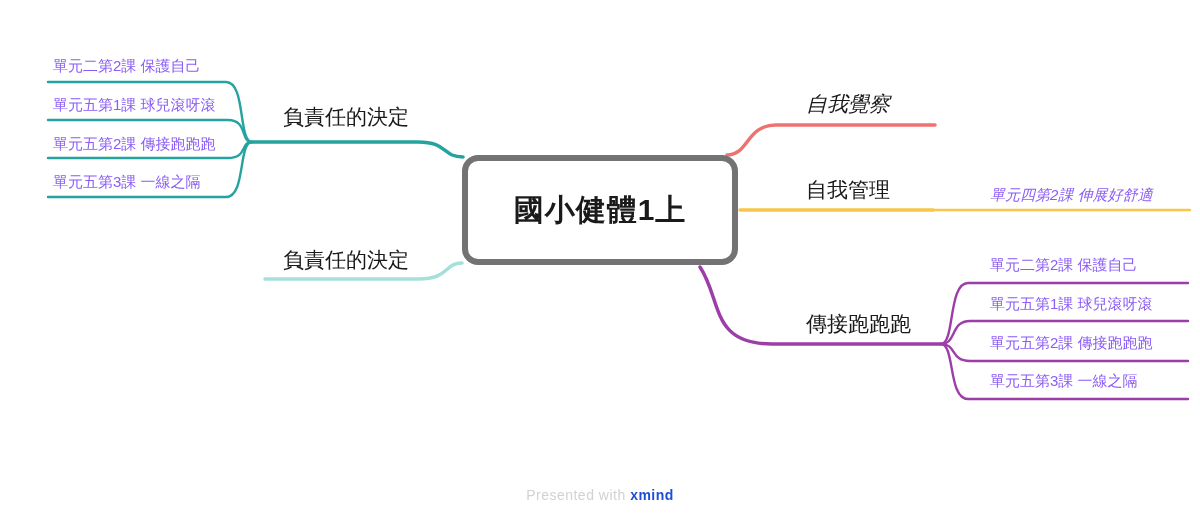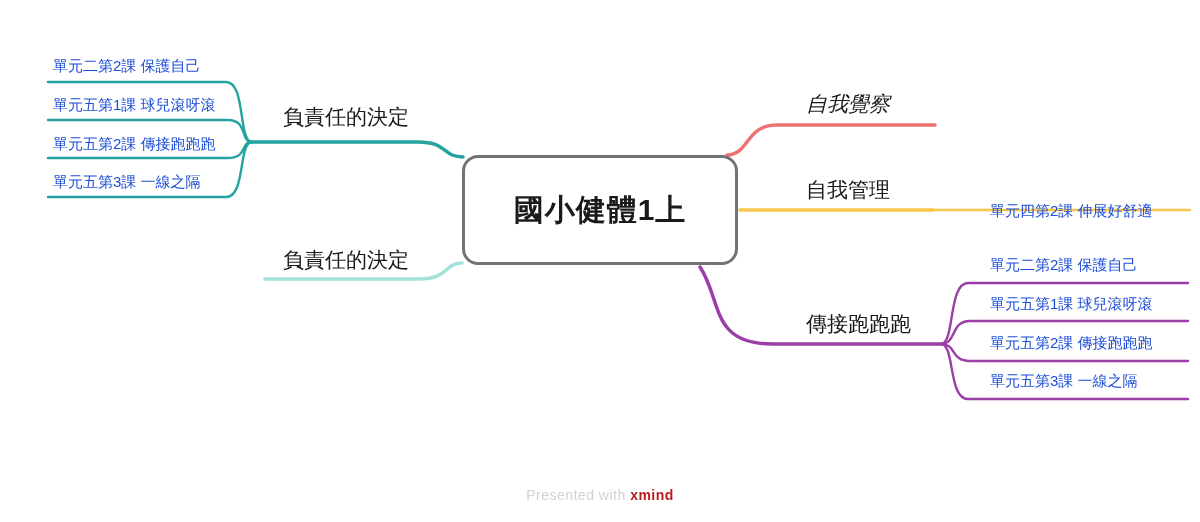--- a/index.html
+++ b/index.html
@@ -9,38 +9,38 @@
     background:#ffffff;
     overflow:hidden;
     font-family:"Liberation Sans","DejaVu Sans",sans-serif;
     color:#1a1a1a;
   }
   #wires{position:absolute;left:0;top:0;width:1200px;height:522px;}
   #wires path{fill:none;stroke-linecap:round;}
   .central-topic{
     position:absolute;left:462px;top:155px;width:276px;height:110px;
     box-sizing:border-box;
-    border:3px solid #737373;border-radius:16px;background:#ffffff;
+    border:6px solid #737373;border-radius:16px;background:#ffffff;
     display:flex;flex-direction:column;align-items:center;justify-content:center;
     font-size:30px;font-weight:700;line-height:42px;letter-spacing:1px;
     text-align:center;
   }
   .main-label{
     position:absolute;font-size:21px;font-weight:400;color:#1a1a1a;
     white-space:nowrap;line-height:28px;
   }
   .child-label{
-    position:absolute;font-size:15px;font-weight:400;color:#1d4ed8;
+    position:absolute;font-size:15px;font-weight:400;color:#8b5cf6;
     white-space:nowrap;line-height:22px;text-align:center;
   }
   .footer{
     position:absolute;left:0;top:487px;width:1200px;
     text-align:center;font-size:14px;color:#d2d2d2;letter-spacing:.5px;
   }
-  .footer .brand{font-weight:700;color:#b91c1c;}
+  .footer .brand{font-weight:700;color:#1d4ed8;}
 </style>
 </head>
 <body>
 
 <div id="canvas">
 
   <svg id="wires" viewBox="0 0 1200 522" xmlns="http://www.w3.org/2000/svg">
 
     <path stroke-width="3.5" d="M 463 157 C 442 157 448 142 418 142 L 252 142" stroke="#24a3a0"></path>
     <path stroke-width="2.4" d="M 252 142 C 238 142 246 82 226 82 L 48 82" stroke="#24a3a0"></path>
@@ -70,21 +70,21 @@
   <div class="child-label" style="left:53px;top:55px;">單元二第2課 保護自己</div>
   <div class="child-label" style="left:53px;top:94px;">單元五第1課 球兒滾呀滾</div>
   <div class="child-label" style="left:53px;top:133px;">單元五第2課 傳接跑跑跑</div>
   <div class="child-label" style="left:53px;top:171px;">單元五第3課 一線之隔</div>
 
   <div class="main-label" style="left:283px;top:246px;font-family:Liberation Serif, serif;">負責任的決定</div>
 
   <div class="main-label" style="left:806px;top:90px;font-style:italic;">自我覺察</div>
 
   <div class="main-label" style="left:806px;top:176px;">自我管理</div>
-  <div class="child-label" style="left:990px;top:200px;">單元四第2課 伸展好舒適</div>
+  <div class="child-label" style="left:990px;top:184px;font-style:italic;">單元四第2課 伸展好舒適</div>
 
   <div class="main-label" style="left:806px;top:310px;">傳接跑跑跑</div>
   <div class="child-label" style="left:990px;top:254px;">單元二第2課 保護自己</div>
   <div class="child-label" style="left:990px;top:293px;">單元五第1課 球兒滾呀滾</div>
   <div class="child-label" style="left:990px;top:332px;">單元五第2課 傳接跑跑跑</div>
   <div class="child-label" style="left:990px;top:370px;">單元五第3課 一線之隔</div>
 
   <div class="footer">
     <span>Presented with</span>
     <span> </span>

